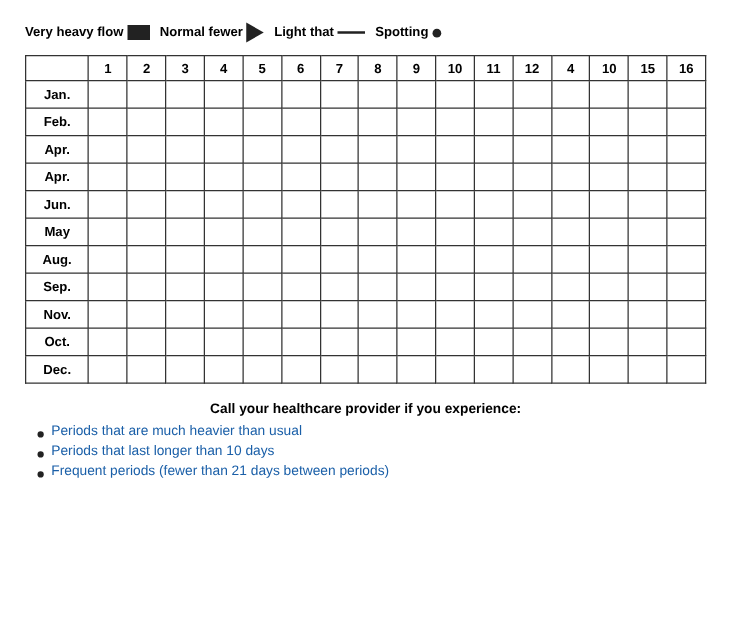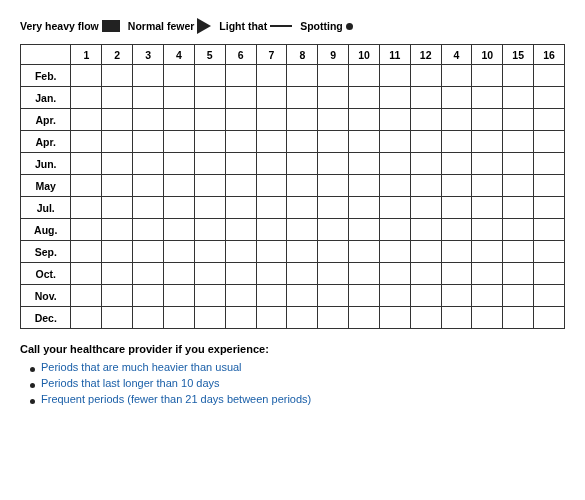--- a/index.html
+++ b/index.html
@@ -93,20 +93,21 @@
     }
 
     
     .bottom-section {
       margin-top: 14px;
       font-size: 11px;
     }
     .bottom-title {
       font-weight: bold;
       margin-bottom: 6px;
+      text-align: center;
     }
     .bullet-list {
       list-style: none;
       padding-left: 10px;
     }
     .bullet-list li {
       display: flex;
       align-items: center;
       gap: 6px;
       margin-bottom: 4px;
@@ -164,58 +165,58 @@
       <th class="num-col">11</th>
       <th class="num-col">12</th>
       <th class="num-col">4</th>
       <th class="num-col">10</th>
       <th class="num-col">15</th>
       <th class="num-col">16</th>
     </tr>
   </thead>
   <tbody id="table-body">
   <tr>
+        <td class="month-col">Jan.</td>
+        <td></td>
+        <td></td>
+        <td></td>
+        <td></td>
+        <td></td>
+        <td></td>
+        <td></td>
+        <td></td>
+        <td></td>
+        <td></td>
+        <td></td>
+        <td></td>
+        <td></td>
+        <td></td>
+        <td></td>
+        <td></td>
+      </tr>
+      <tr>
         <td class="month-col">Feb.</td>
         <td></td>
         <td></td>
         <td></td>
         <td></td>
         <td></td>
         <td></td>
         <td></td>
         <td></td>
         <td></td>
         <td></td>
         <td></td>
         <td></td>
         <td></td>
         <td></td>
         <td></td>
         <td></td>
       </tr>
       <tr>
-        <td class="month-col">Jan.</td>
-        <td></td>
-        <td></td>
-        <td></td>
-        <td></td>
-        <td></td>
-        <td></td>
-        <td></td>
-        <td></td>
-        <td></td>
-        <td></td>
-        <td></td>
-        <td></td>
-        <td></td>
-        <td></td>
-        <td></td>
-        <td></td>
-      </tr>
-      <tr>
         <td class="month-col">Apr.</td>
         <td></td>
         <td></td>
         <td></td>
         <td></td>
         <td></td>
         <td></td>
         <td></td>
         <td></td>
         <td></td>
@@ -278,39 +279,20 @@
         <td></td>
         <td></td>
         <td></td>
         <td></td>
         <td></td>
         <td></td>
         <td></td>
         <td></td>
       </tr>
       <tr>
-        <td class="month-col">Jul.</td>
-        <td></td>
-        <td></td>
-        <td></td>
-        <td></td>
-        <td></td>
-        <td></td>
-        <td></td>
-        <td></td>
-        <td></td>
-        <td></td>
-        <td></td>
-        <td></td>
-        <td></td>
-        <td></td>
-        <td></td>
-        <td></td>
-      </tr>
-      <tr>
         <td class="month-col">Aug.</td>
         <td></td>
         <td></td>
         <td></td>
         <td></td>
         <td></td>
         <td></td>
         <td></td>
         <td></td>
         <td></td>
@@ -335,40 +317,40 @@
         <td></td>
         <td></td>
         <td></td>
         <td></td>
         <td></td>
         <td></td>
         <td></td>
         <td></td>
       </tr>
       <tr>
+        <td class="month-col">Nov.</td>
+        <td></td>
+        <td></td>
+        <td></td>
+        <td></td>
+        <td></td>
+        <td></td>
+        <td></td>
+        <td></td>
+        <td></td>
+        <td></td>
+        <td></td>
+        <td></td>
+        <td></td>
+        <td></td>
+        <td></td>
+        <td></td>
+      </tr>
+      <tr>
         <td class="month-col">Oct.</td>
-        <td></td>
-        <td></td>
-        <td></td>
-        <td></td>
-        <td></td>
-        <td></td>
-        <td></td>
-        <td></td>
-        <td></td>
-        <td></td>
-        <td></td>
-        <td></td>
-        <td></td>
-        <td></td>
-        <td></td>
-        <td></td>
-      </tr>
-      <tr>
-        <td class="month-col">Nov.</td>
         <td></td>
         <td></td>
         <td></td>
         <td></td>
         <td></td>
         <td></td>
         <td></td>
         <td></td>
         <td></td>
         <td></td>

